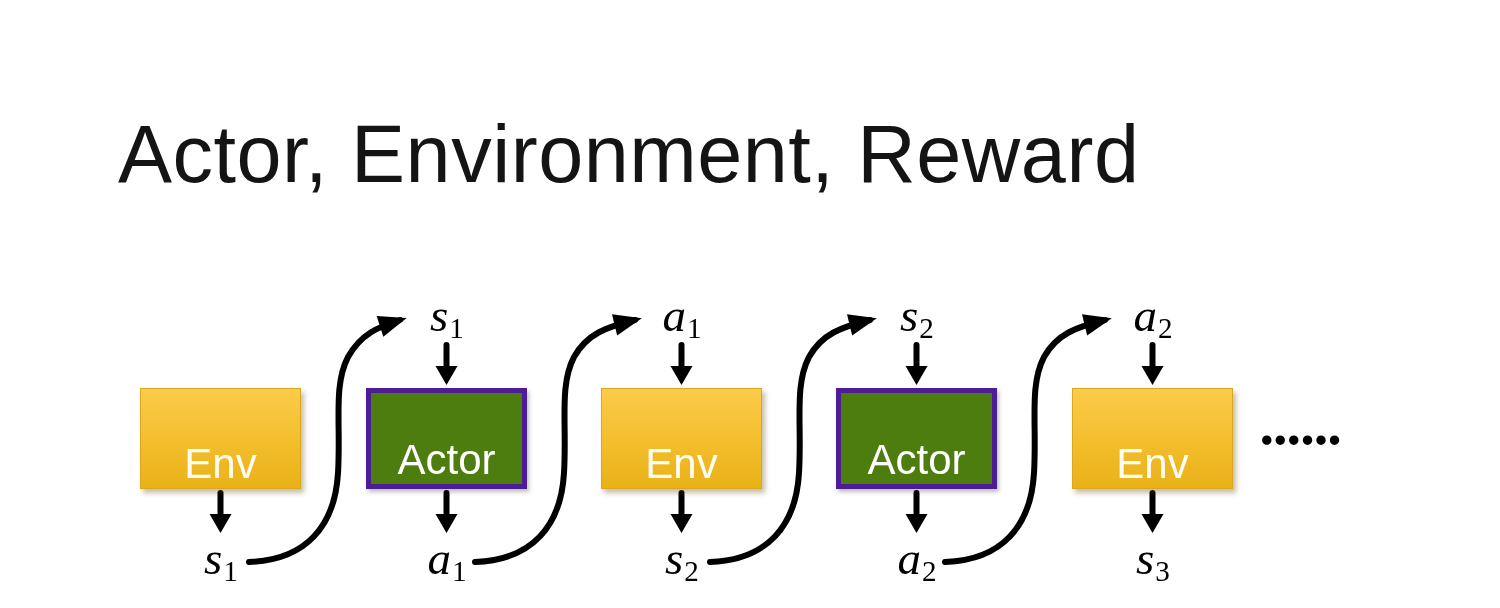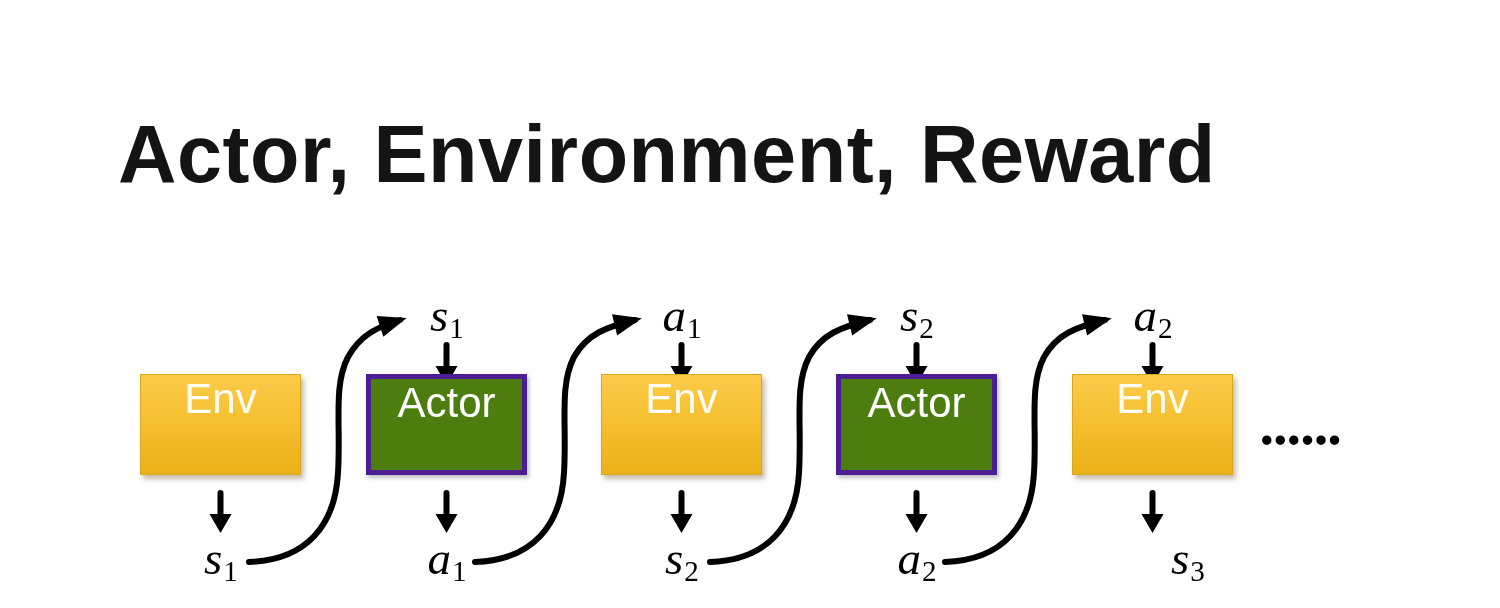--- a/index.html
+++ b/index.html
@@ -2,27 +2,27 @@
 <html><head>
 <meta charset="utf-8">
 <style>
   html,body{margin:0;padding:0;background:#ffffff;}
   .slide{
     position:relative;width:1500px;height:608px;background:#ffffff;
     font-family:"Liberation Sans",sans-serif;overflow:hidden;
   }
   .title{
     position:absolute;left:118px;top:108px;
-    font-size:81px;font-weight:700;color:#141414;line-height:1.15;
+    font-size:81px;font-weight:400;color:#141414;line-height:1.15;
     letter-spacing:0.5px;white-space:nowrap;
   }
   .arrows{position:absolute;left:0;top:0;width:1500px;height:608px;}
   .box{
-    position:absolute;top:374px;width:161px;height:101px;
-    display:flex;align-items:flex-start;justify-content:center;
+    position:absolute;top:388px;width:161px;height:101px;
+    display:flex;align-items:flex-end;justify-content:center;
     font-size:42px;color:#ffffff;box-sizing:border-box;
   }
   .box.env{
     background:linear-gradient(180deg,#FCCB49 0%,#F3BD2C 55%,#EAB118 100%);
     border:1px solid #DBA71F;
     box-shadow:3px 4px 5px rgba(90,65,0,0.35);
     color:#FFFDF4;
   }
   .box.actor{
     background:#4d7c0f;
@@ -139,19 +139,19 @@
   </div>
   <div class="mlabel bottom" style="left:397px">
     <i>a</i><sub>1</sub>
   </div>
   <div class="mlabel bottom" style="left:632px">
     <i>s</i><sub>2</sub>
   </div>
   <div class="mlabel bottom" style="left:867px">
     <i>a</i><sub>2</sub>
   </div>
-  <div class="mlabel bottom" style="left:1138px">
+  <div class="mlabel bottom" style="left:1103px">
     <i>s</i><sub>3</sub>
   </div>
 
   <div class="dots">••••••</div>
 
 </div>
 
 </body></html>

